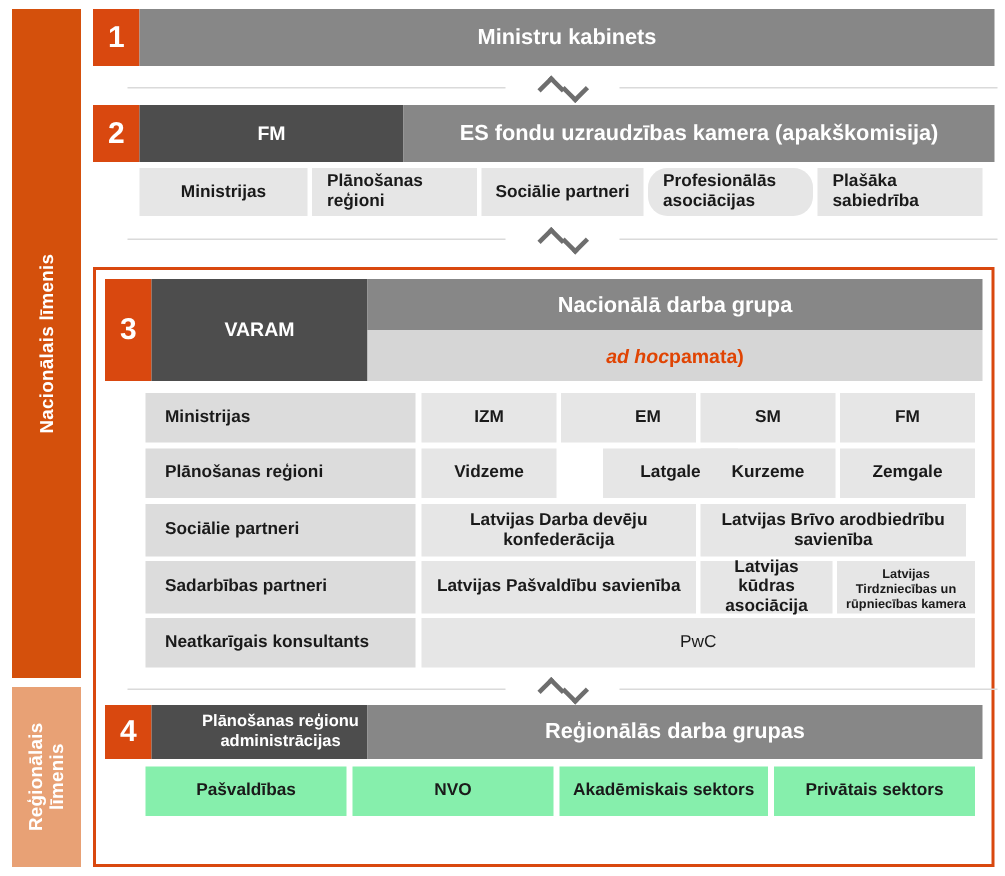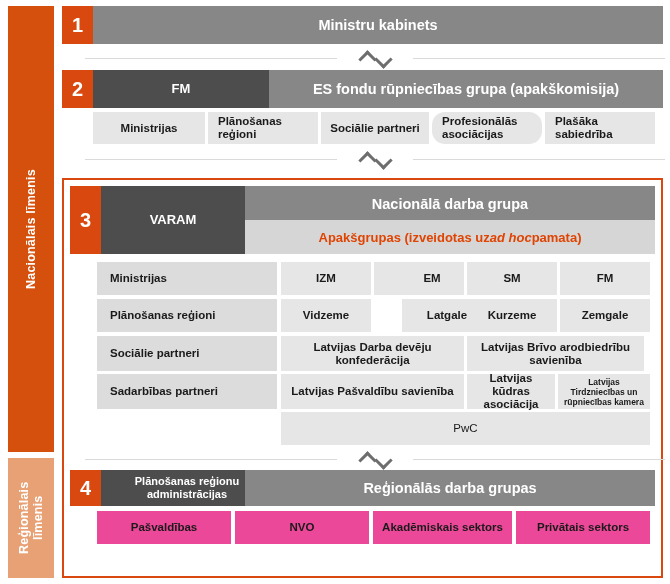--- a/index.html
+++ b/index.html
@@ -59,21 +59,21 @@
     position:absolute;background:#e6e6e6;color:#1a1a1a;
     font-size:11.5px;font-weight:bold;line-height:13px;text-align:center;
     display:flex;align-items:center;justify-content:center;
     box-sizing:border-box;padding:1px 3px;
   }
   .cell.rowhead{
     background:#dcdcdc;justify-content:flex-start;text-align:left;padding-left:13px;
   }
   .cell.tiny{font-size:8.5px;line-height:10px;font-weight:bold;}
   .cell.plain{font-weight:normal;}
-  .cell.reg{background:#ec4899;font-weight:bold;}
+  .cell.reg{background:#86efac;font-weight:bold;}
 
   
   .sep{position:absolute;height:24px;}
   .sep .line{
     position:absolute;top:11px;height:1px;background:#dadada;
   }
   .sep .line.l{left:0;}
   .sep .line.r{right:0;}
   .chev{
     position:absolute;top:4px;width:46px;height:16px;
@@ -113,21 +113,21 @@
       <span class="up"></span>
         <span class="down"></span>
     </div>
   </div>
 
   <div class="band" style="left:62px;top:70px;width:601px;height:38px;">
     <div class="num" style="height:38px;">2</div>
     <div class="dark" style="position:absolute;left:31px;top:0;width:176px;height:38px;"></div>
     <div class="bandtext" style="left:31px;width:176px;color:#fff;">FM</div>
     <div class="mid" style="position:absolute;left:207px;top:0;width:394px;height:38px;"></div>
-    <div class="bandtext title-lg" style="left:207px;width:394px;color:#fff;">ES fondu rūpniecības grupa (apakškomisija)</div>
+    <div class="bandtext title-lg" style="left:207px;width:394px;color:#fff;">ES fondu uzraudzības kamera (apakškomisija)</div>
   </div>
 
   <div class="cell" style="left:93px;top:112px;width:112px;height:32px;">Ministrijas</div>
   <div class="cell" style="left:208px;top:112px;width:110px;height:32px;justify-content:flex-start;text-align:left;padding-left:10px;">Plānošanas reģioni</div>
   <div class="cell" style="left:321px;top:112px;width:108px;height:32px;">Sociālie  partneri</div>
   <div class="cell" style="left:432px;top:112px;width:110px;height:32px;justify-content:flex-start;text-align:left;padding-left:10px;border-radius:13px;">Profesionālās asociācijas</div>
   <div class="cell" style="left:545px;top:112px;width:110px;height:32px;justify-content:flex-start;text-align:left;padding-left:10px;">Plašāka sabiedrība</div>
 
   <div class="sep" style="left:85px;top:148px;width:580px;">
     <div class="line l" style="width:252px;"></div>
@@ -138,21 +138,20 @@
     </div>
   </div>
 
   <div class="band" style="left:70px;top:186px;width:585px;height:68px;">
     <div class="num" style="height:68px;">3</div>
     <div class="dark" style="position:absolute;left:31px;top:0;width:144px;height:68px;"></div>
     <div class="bandtext" style="left:31px;width:144px;color:#fff;">VARAM</div>
     <div class="mid" style="position:absolute;left:175px;top:0;width:410px;height:34px;"></div>
     <div class="bandtext title-lg" style="left:175px;width:410px;height:34px;color:#fff;">Nacionālā darba grupa</div>
     <div class="sub-orange" style="position:absolute;left:175px;top:34px;width:410px;height:34px;">
-      <span>Apakšgrupas (izveidotas uz </span>
         <i>ad hoc</i>
         <span> pamata)</span>
     </div>
   </div>
 
   <div class="cell rowhead" style="left:97px;top:262px;width:180px;height:33px;">Ministrijas</div>
   <div class="cell" style="left:281px;top:262px;width:90px;height:33px;">IZM</div>
   <div class="cell" style="left:374px;top:262px;width:90px;height:33px;padding-left:29px;">EM</div>
   <div class="cell" style="left:467px;top:262px;width:90px;height:33px;">SM</div>
   <div class="cell" style="left:560px;top:262px;width:90px;height:33px;">FM</div>
@@ -165,20 +164,21 @@
 
   <div class="cell rowhead" style="left:97px;top:336px;width:180px;height:35px;">Sociālie  partneri</div>
   <div class="cell" style="left:281px;top:336px;width:183px;height:35px;">Latvijas Darba devēju konfederācija</div>
   <div class="cell" style="left:467px;top:336px;width:177px;height:35px;">Latvijas  Brīvo arodbiedrību savienība</div>
 
   <div class="cell rowhead" style="left:97px;top:374px;width:180px;height:35px;">Sadarbības partneri</div>
   <div class="cell" style="left:281px;top:374px;width:183px;height:35px;">Latvijas Pašvaldību  savienība</div>
   <div class="cell" style="left:467px;top:374px;width:88px;height:35px;">Latvijas kūdras asociācija</div>
   <div class="cell tiny" style="left:558px;top:374px;width:92px;height:35px;">Latvijas Tirdzniecības un rūpniecības kamera</div>
 
+  <div class="cell rowhead" style="left:97px;top:412px;width:180px;height:33px;">Neatkarīgais  konsultants</div>
   <div class="cell plain" style="left:281px;top:412px;width:369px;height:33px;">PwC</div>
 
   <div class="sep" style="left:85px;top:448px;width:580px;">
     <div class="line l" style="width:252px;"></div>
     <div class="line r" style="width:252px;"></div>
     <div class="chev" style="left:267px;">
       <span class="up"></span>
         <span class="down"></span>
     </div>
   </div>

